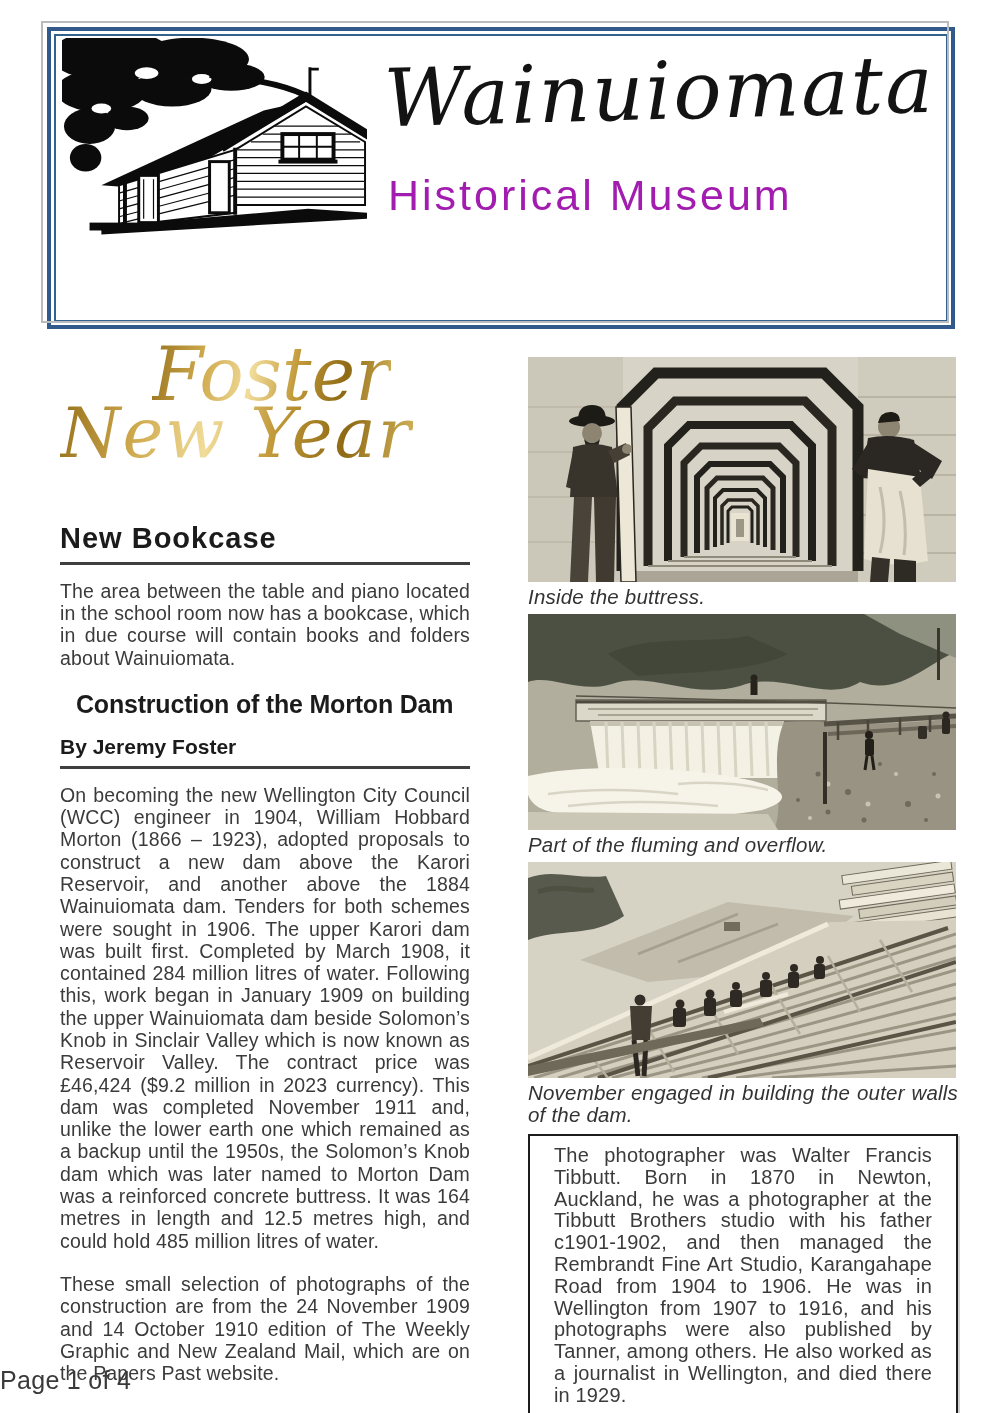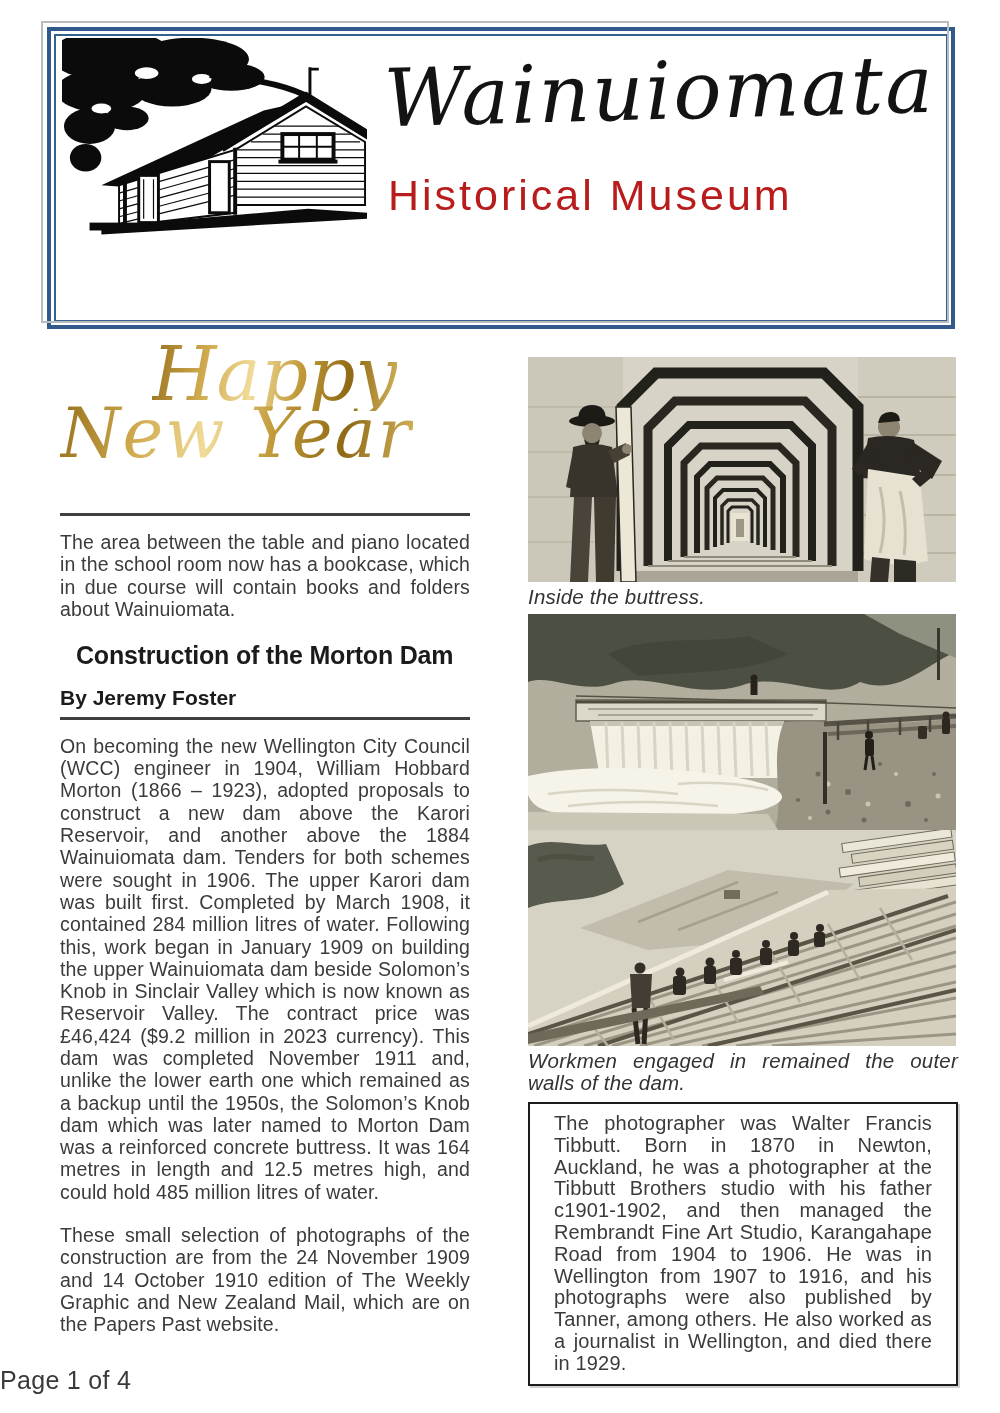--- a/index.html
+++ b/index.html
@@ -8,21 +8,21 @@
 
   
   .masthead{position:absolute;left:47px;top:27px;width:908px;height:302px;}
   .blue-border{position:relative;z-index:1;border:4px solid #31598c;padding:3px;height:100%;box-sizing:border-box;background:#fff;}
   .blue-border-inner{border:2px solid #35618e;width:100%;height:100%;box-sizing:border-box;position:relative;background:#fff;}
   .shadow-border{position:absolute;z-index:2;left:-6px;top:-6px;width:100%;height:100%;
                  border:2px solid #b9bcbf;box-sizing:border-box;pointer-events:none;}
   .logo{position:absolute;left:6px;top:2px;width:305px;height:200px;}
   .org-script{position:absolute;left:328px;top:16px;font-family:"DejaVu Serif",serif;font-style:italic;
               font-size:80px;line-height:1;color:#131313;letter-spacing:2px;white-space:nowrap;transform:rotate(-1.5deg);}
-  .org-sub{position:absolute;left:332px;top:138px;font-size:43px;line-height:1;color:#b91c1c;
+  .org-sub{position:absolute;left:332px;top:138px;font-size:43px;line-height:1;color:#a21caf;
            letter-spacing:3px;font-weight:400;white-space:nowrap;}
   .nl-title{position:absolute;left:0;top:208px;width:100%;text-align:center;font-size:33px;
             font-weight:700;font-style:italic;color:#1d3a67;letter-spacing:0.5px;}
 
   
   .left-col{position:absolute;left:60px;top:345px;width:410px;}
   .right-col{position:absolute;left:528px;top:357px;width:430px;}
 
   
   .greeting{position:relative;height:168px;}
@@ -108,25 +108,26 @@
 
         <div class="org-script">Wainuiomata</div>
         <div class="org-sub">Historical Museum</div>
       </div>
     </div>
   </header>
 
   <main class="left-col">
 
     <div class="greeting">
-      <span class="greet g1">Happy</span>
+      <span class="greet g1">Foster</span>
       <span class="greet g2">New Year</span>
     </div>
 
     <section>
+      <h2 class="h-section">New Bookcase</h2>
       <div class="rule"></div>
       <p class="body">The area between the table and piano located in the school room now has a bookcase, which in due course will contain books and folders about Wainuiomata.</p>
     </section>
 
     <section class="article">
       <h2 class="h-article">Construction of the Morton Dam</h2>
       <div class="byline">By Jeremy Foster</div>
       <div class="rule"></div>
       <p class="body">On becoming the new Wellington City Council (WCC) engineer in 1904, William Hobbard Morton (1866 – 1923), adopted proposals to construct a new dam above the Karori Reservoir, and another above the 1884 Wainuiomata dam. Tenders for both schemes were sought in 1906. The upper Karori dam was built first. Completed by March 1908, it contained 284 million litres of water. Following this, work began in January 1909 on building the upper Wainuiomata dam beside Solomon’s Knob in Sinclair Valley which is now known as Reservoir Valley. The contract price was £46,424 ($9.2 million in 2023 currency). This dam was completed November 1911 and, unlike the lower earth one which remained as a backup until the 1950s, the Solomon’s Knob dam which was later named to Morton Dam was a reinforced concrete buttress. It was 164 metres in length and 12.5 metres high, and could hold 485 million litres of water.</p>
       <p class="body para2">These small selection of photographs of the construction are from the 24 November 1909 and 14 October 1910 edition of The Weekly Graphic and New Zealand Mail, which are on the Papers Past website.</p>
@@ -222,20 +223,21 @@
         <rect x="295" y="118" width="4" height="72" fill="#332f27"></rect>
         <circle cx="226" cy="64" r="3.5" fill="#26221c"></circle>
           <rect x="222.5" y="67" width="7" height="14" fill="#26221c"></rect>
         <circle cx="341" cy="121" r="4" fill="#221e18"></circle>
           <rect x="337" y="125" width="9" height="17" rx="2" fill="#221e18"></rect>
         <path d="M339 142 L337 156 M344 142 L346 156" stroke="#221e18" stroke-width="3"></path>
         <rect x="414" y="104" width="8" height="16" rx="2" fill="#2c2821"></rect>
           <circle cx="418" cy="101" r="3.5" fill="#2c2821"></circle>
         <rect x="390" y="112" width="9" height="13" rx="2" fill="#332e26"></rect>
       </svg>
+      <figcaption class="cap">Part of the fluming and overflow.</figcaption>
     </figure>
 
     <figure>
       <svg class="photo" viewBox="0 0 428 216" aria-hidden="true">
         <rect width="428" height="216" fill="#d6d3c5"></rect>
         <path d="M0 16 C24 6 52 18 78 14 L96 54 C64 76 30 66 0 78 Z" fill="#575a4c"></path>
         <path d="M10 30 C30 22 50 30 66 28" stroke="#454838" stroke-width="5" fill="none" opacity="0.5"></path>
         <polygon points="52,98 200,40 326,54 252,108 120,120" fill="#c1bcab"></polygon>
         <path d="M110 92 L210 52 M150 100 L250 62" stroke="#a59f8d" stroke-width="2.5"></path>
         <rect x="196" y="60" width="16" height="9" fill="#726c5d"></rect>
@@ -281,21 +283,21 @@
           <circle cx="266" cy="106" r="4"></circle>
             <rect x="260" y="110" width="11" height="16" rx="3"></rect>
           <circle cx="292" cy="98" r="4"></circle>
             <rect x="286" y="102" width="11" height="15" rx="3"></rect>
         </g>
         <circle cx="112" cy="138" r="5.5" fill="#332e27"></circle>
         <path d="M102 144 L124 144 L122 178 L104 178 Z" fill="#433d33"></path>
         <path d="M106 178 L110 214 M118 178 L116 214" stroke="#2c2821" stroke-width="5"></path>
         <polygon points="0,204 232,156 236,164 0,214" fill="#6f6959"></polygon>
       </svg>
-      <figcaption class="cap just">Workmen engaged in remained the outer walls of the dam.</figcaption>
+      <figcaption class="cap just">November engaged in building the outer walls of the dam.</figcaption>
     </figure>
 
     <div class="credit-box">
       <p class="body">The photographer was Walter Francis Tibbutt. Born in 1870 in Newton, Auckland, he was a photographer at the Tibbutt Brothers studio with his father c1901-1902, and then managed the Rembrandt Fine Art Studio, Karangahape Road from 1904 to 1906. He was in Wellington from 1907 to 1916, and his photographs were also published by Tanner, among others. He also worked as a journalist in Wellington, and died there in 1929.</p>
     </div>
   </aside>
 
   <div class="footer">Page 1 of 4</div>
 </div>
 

